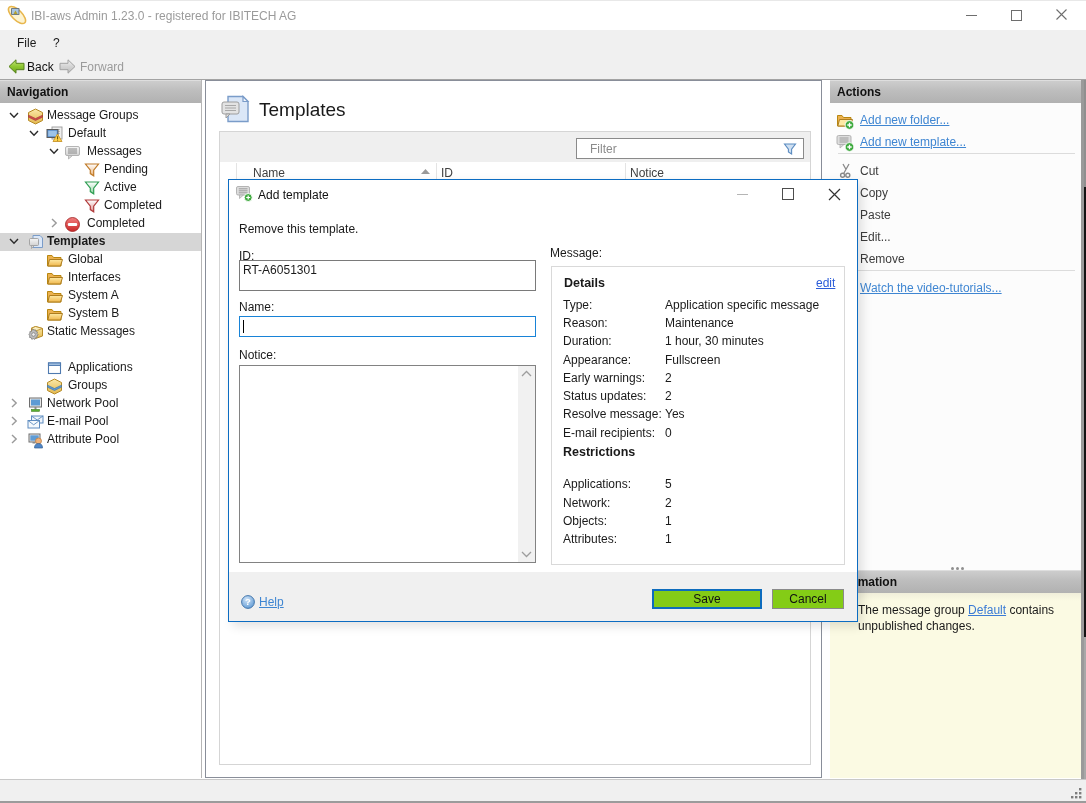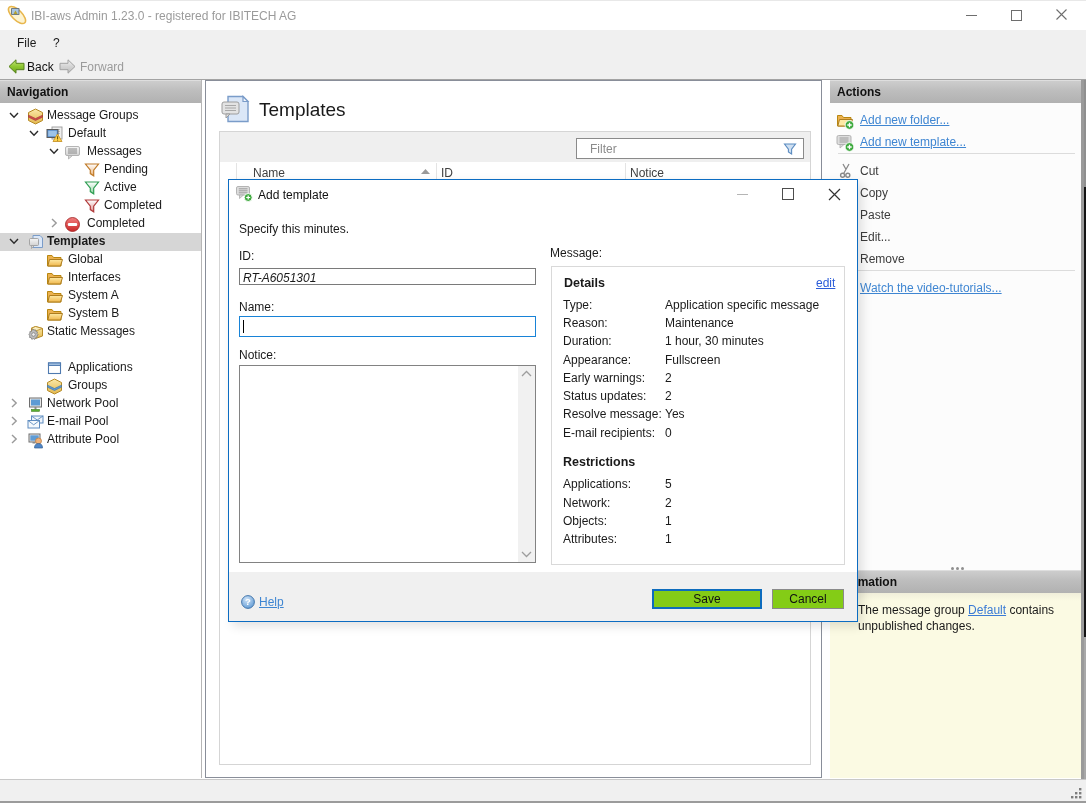--- a/index.html
+++ b/index.html
@@ -430,24 +430,24 @@
   <path d="M3.5 9 L3.5 12.5 L7.5 9 Z" fill="#d9d9d9" stroke="#adadad" stroke-width="0.8"></path>
   <circle cx="12.2" cy="11.5" r="4" fill="#3faa3f" stroke="#fff" stroke-width="0.9"></circle>
   <path d="M12.2 9.5 L12.2 13.5 M10.2 11.5 L14.2 11.5" stroke="#fff" stroke-width="1.2"></path>
  </svg>
  <div class="dlg" style="left:29px;top:8px;color:#111;">Add template</div>
  <div class="dlg" style="left:508px;top:14px;width:11px;height:1px;background:#b5b5b5;"></div>
  <div class="dlg" style="left:553px;top:8px;width:12px;height:12px;border:1px solid #4d4d4d;box-sizing:border-box;"></div>
  <svg class="dlg" style="left:599px;top:8px;" width="13" height="13" viewBox="0 0 13 13">
       <path d="M1 1 L12 12 M12 1 L1 12" stroke="#333" stroke-width="1.2"></path>
     </svg>
- <div class="dlg" style="left:10px;top:42px;">Specify this minutes.</div>
+ <div class="dlg" style="left:10px;top:42px;">Remove this template.</div>
 
  <div class="dlg" style="left:10px;top:69px;">ID:</div>
- <div class="dlg input" style="left:10px;top:88px;width:297px;height:17px;font-style:italic;">
+ <div class="dlg input" style="left:10px;top:80px;width:297px;height:31px;">
       <span style="position:absolute;left:3px;top:2px;">RT-A6051301</span>
     </div>
  <div class="dlg" style="left:10px;top:120px;">Name:</div>
  <div class="dlg input" style="left:10px;top:136px;width:297px;height:21px;border:1px solid #1883d7;"></div>
  <div class="dlg" style="left:14px;top:140px;width:1px;height:13px;background:#000;"></div>
  <div class="dlg" style="left:10px;top:168px;">Notice:</div>
  <div class="dlg input" style="left:10px;top:185px;width:297px;height:198px;border:1px solid #828282;">
    <div style="position:absolute;right:0;top:0;width:17px;height:196px;background:#f1f1f1;">
      <svg style="position:absolute;left:3px;top:4px;" width="11" height="7" viewBox="0 0 11 7">
           <path d="M1 6 L5.5 1.5 L10 6" stroke="#9d9d9d" stroke-width="1.3" fill="none"></path>
@@ -472,21 +472,21 @@
  <div class="dlg mrow-l" style="top:173px;">Appearance:</div>
     <div class="dlg mrow-v" style="top:173px;">Fullscreen</div>
  <div class="dlg mrow-l" style="top:191px;">Early warnings:</div>
     <div class="dlg mrow-v" style="top:191px;">2</div>
  <div class="dlg mrow-l" style="top:209px;">Status updates:</div>
     <div class="dlg mrow-v" style="top:209px;">2</div>
  <div class="dlg mrow-l" style="top:227px;">Resolve message:</div>
     <div class="dlg mrow-v" style="top:227px;">Yes</div>
  <div class="dlg mrow-l" style="top:246px;">E-mail recipients:</div>
     <div class="dlg mrow-v" style="top:246px;">0</div>
- <div class="dlg mrow-l" style="top:275px;font-weight:bold;font-size:12.5px;">Restrictions</div>
+ <div class="dlg mrow-l" style="top:265px;font-weight:bold;font-size:12.5px;">Restrictions</div>
  <div class="dlg mrow-l" style="top:297px;">Applications:</div>
     <div class="dlg mrow-v" style="top:297px;">5</div>
  <div class="dlg mrow-l" style="top:316px;">Network:</div>
     <div class="dlg mrow-v" style="top:316px;">2</div>
  <div class="dlg mrow-l" style="top:334px;">Objects:</div>
     <div class="dlg mrow-v" style="top:334px;">1</div>
  <div class="dlg mrow-l" style="top:352px;">Attributes:</div>
     <div class="dlg mrow-v" style="top:352px;">1</div>
 
  <svg class="dlg" style="left:12px;top:415px;" width="14" height="14" viewBox="0 0 14 14">

